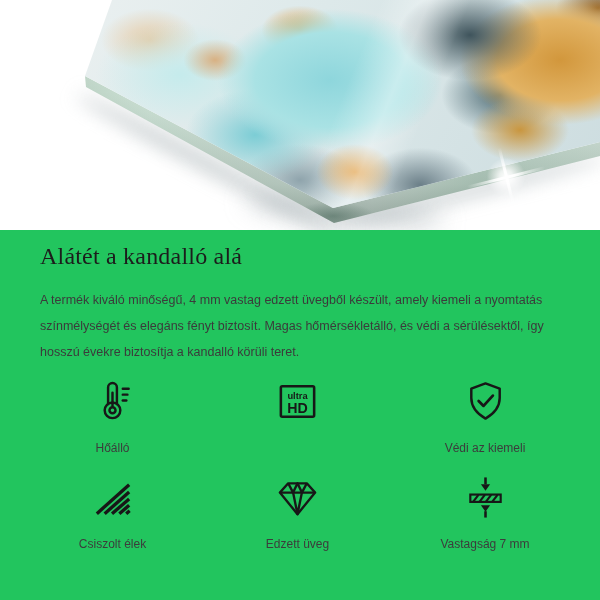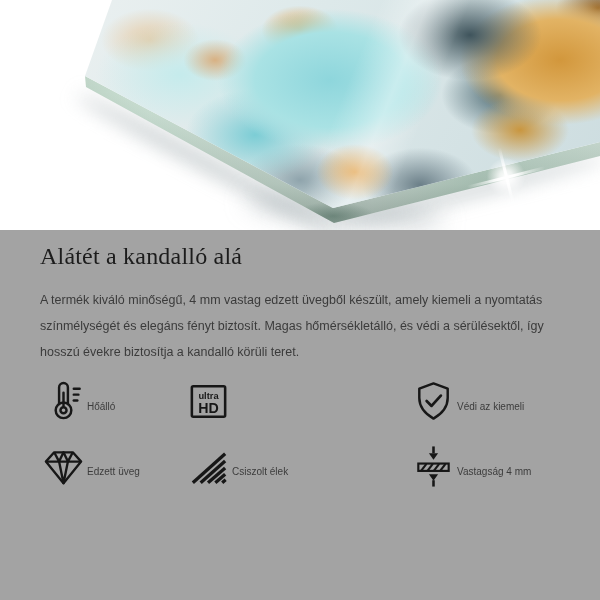--- a/index.html
+++ b/index.html
@@ -1,20 +1,20 @@
 <!DOCTYPE html>
 <html><head>
 <meta charset="utf-8">
 <style>
   html,body { margin:0; padding:0; }
   body {
     width:600px; height:600px; background:#ffffff; overflow:hidden;
     font-family:"Liberation Sans","DejaVu Sans",sans-serif; color:#1d1d1d;
   }
-  .page { width:600px; height:600px; position:relative; background:#a3a3a3; }
+  .page { width:600px; height:600px; position:relative; background:#22c55e; }
 
   
   .hero { position:relative; width:600px; height:230px; overflow:hidden; background:#fff; }
   .shadow { position:absolute; border-radius:50%; pointer-events:none; }
   .shadow-left  { left:80px;  top:88px;  width:300px; height:15px; background:rgba(156,168,172,.55); filter:blur(9px);  transform:rotate(28deg);  transform-origin:0 0; }
   .shadow-corner{ left:245px; top:198px; width:200px; height:26px; background:rgba(150,162,166,.42); filter:blur(12px); transform:rotate(6deg); }
   .shadow-right { left:332px; top:219px; width:280px; height:13px; background:rgba(156,168,172,.5);  filter:blur(9px);  transform:rotate(-14deg); transform-origin:0 0; }
 
   .glass-edge {
     position:absolute; inset:0;
@@ -61,23 +61,23 @@
   }
   .para {
     margin:14px 0 13px 0; max-width:532px; font-size:12.5px; line-height:2.08; color:#3b3b3b;
   }
 
   
   .features {
     margin-top:10px; padding:0 40px;
     display:grid; grid-template-columns:145px 1fr 150px; row-gap:18px;
   }
-  .feature { display:flex; flex-direction:row; align-items:center; text-align:right; }
+  .feature { display:flex; flex-direction:column; align-items:center; text-align:right; }
   .feature svg { display:block; width:47px; height:47px; }
-  .feature .label { margin-top:9px; font-size:10px; line-height:15px; color:#3c3c3c; }
+  .feature .label { margin-top:16px; font-size:12px; line-height:15px; color:#3c3c3c; }
   .hd-top { font:600 9.5px "Liberation Sans",sans-serif; fill:#171717; }
   .hd-bottom { font:700 14.5px "Liberation Sans",sans-serif; fill:#171717; }
 </style>
 </head>
 <body>
 
 <div class="page">
 
   <div class="hero">
     <div class="shadow shadow-left"></div>
@@ -127,54 +127,54 @@
     <div class="feature">
       <svg viewBox="0 0 48 48">
         <path d="M24 5.5 L38.5 10.8 V20.5 C38.5 30 32.5 36.6 24 41.5 C15.5 36.6 9.5 30 9.5 20.5 V10.8 Z" fill="none" stroke="#171717" stroke-width="2.5" stroke-linejoin="round"></path>
         <path d="M17 23.5 l5 5 L31.5 18" fill="none" stroke="#171717" stroke-width="2.8" stroke-linecap="round" stroke-linejoin="round"></path>
       </svg>
       <div class="label">Védi az kiemeli</div>
     </div>
 
     <div class="feature">
       <svg viewBox="0 0 48 48">
-        <g fill="none" stroke="#171717" stroke-width="2.4" stroke-linejoin="round">
-          <path d="M14.5 9.5 H33.5 L42 19 L24 41 L6 19 Z"></path>
-          <path d="M6 19 H42"></path>
-          <path d="M14.5 9.5 L19.5 19 L24 9.5 L28.5 19 L33.5 9.5"></path>
-          <path d="M19.5 19 L24 41 L28.5 19"></path>
-        </g>
-      </svg>
-      <div class="label">Edzett üveg</div>
-    </div>
-
-    <div class="feature">
-      <svg viewBox="0 0 48 48">
         <g fill="none" stroke="#171717" stroke-width="3.4">
           <path d="M8 40.5 L41 11"></path>
           <path d="M16 40.5 L41 18.5"></path>
           <path d="M23.5 40.5 L41 25.5"></path>
           <path d="M31 40.5 L41 32"></path>
           <path d="M38 40.5 L41.5 37.5"></path>
         </g>
       </svg>
       <div class="label">Csiszolt élek</div>
+    </div>
+
+    <div class="feature">
+      <svg viewBox="0 0 48 48">
+        <g fill="none" stroke="#171717" stroke-width="2.4" stroke-linejoin="round">
+          <path d="M14.5 9.5 H33.5 L42 19 L24 41 L6 19 Z"></path>
+          <path d="M6 19 H42"></path>
+          <path d="M14.5 9.5 L19.5 19 L24 9.5 L28.5 19 L33.5 9.5"></path>
+          <path d="M19.5 19 L24 41 L28.5 19"></path>
+        </g>
+      </svg>
+      <div class="label">Edzett üveg</div>
     </div>
 
     <div class="feature">
       <svg viewBox="0 0 48 48">
         <g stroke="#171717" fill="none">
           <path d="M24 3.5 V10.5" stroke-width="2.6"></path>
           <path d="M24 44.5 V38" stroke-width="2.6"></path>
           <rect x="8.5" y="21" width="31" height="7.5" stroke-width="2.2"></rect>
           <path d="M11.5 28.2 L16.8 21.3" stroke-width="2.2"></path>
           <path d="M18 28.2 L23.3 21.3" stroke-width="2.2"></path>
           <path d="M24.5 28.2 L29.8 21.3" stroke-width="2.2"></path>
           <path d="M31 28.2 L36.3 21.3" stroke-width="2.2"></path>
         </g>
         <path d="M19.3 10.5 h9.4 L24 17 Z" fill="#171717"></path>
         <path d="M19.3 38.5 h9.4 L24 32 Z" fill="#171717" transform="rotate(180 24 35.25)"></path>
       </svg>
-      <div class="label">Vastagság 4 mm</div>
+      <div class="label">Vastagság 7 mm</div>
     </div>
 
   </div>
 </div>
 
 </body></html>

